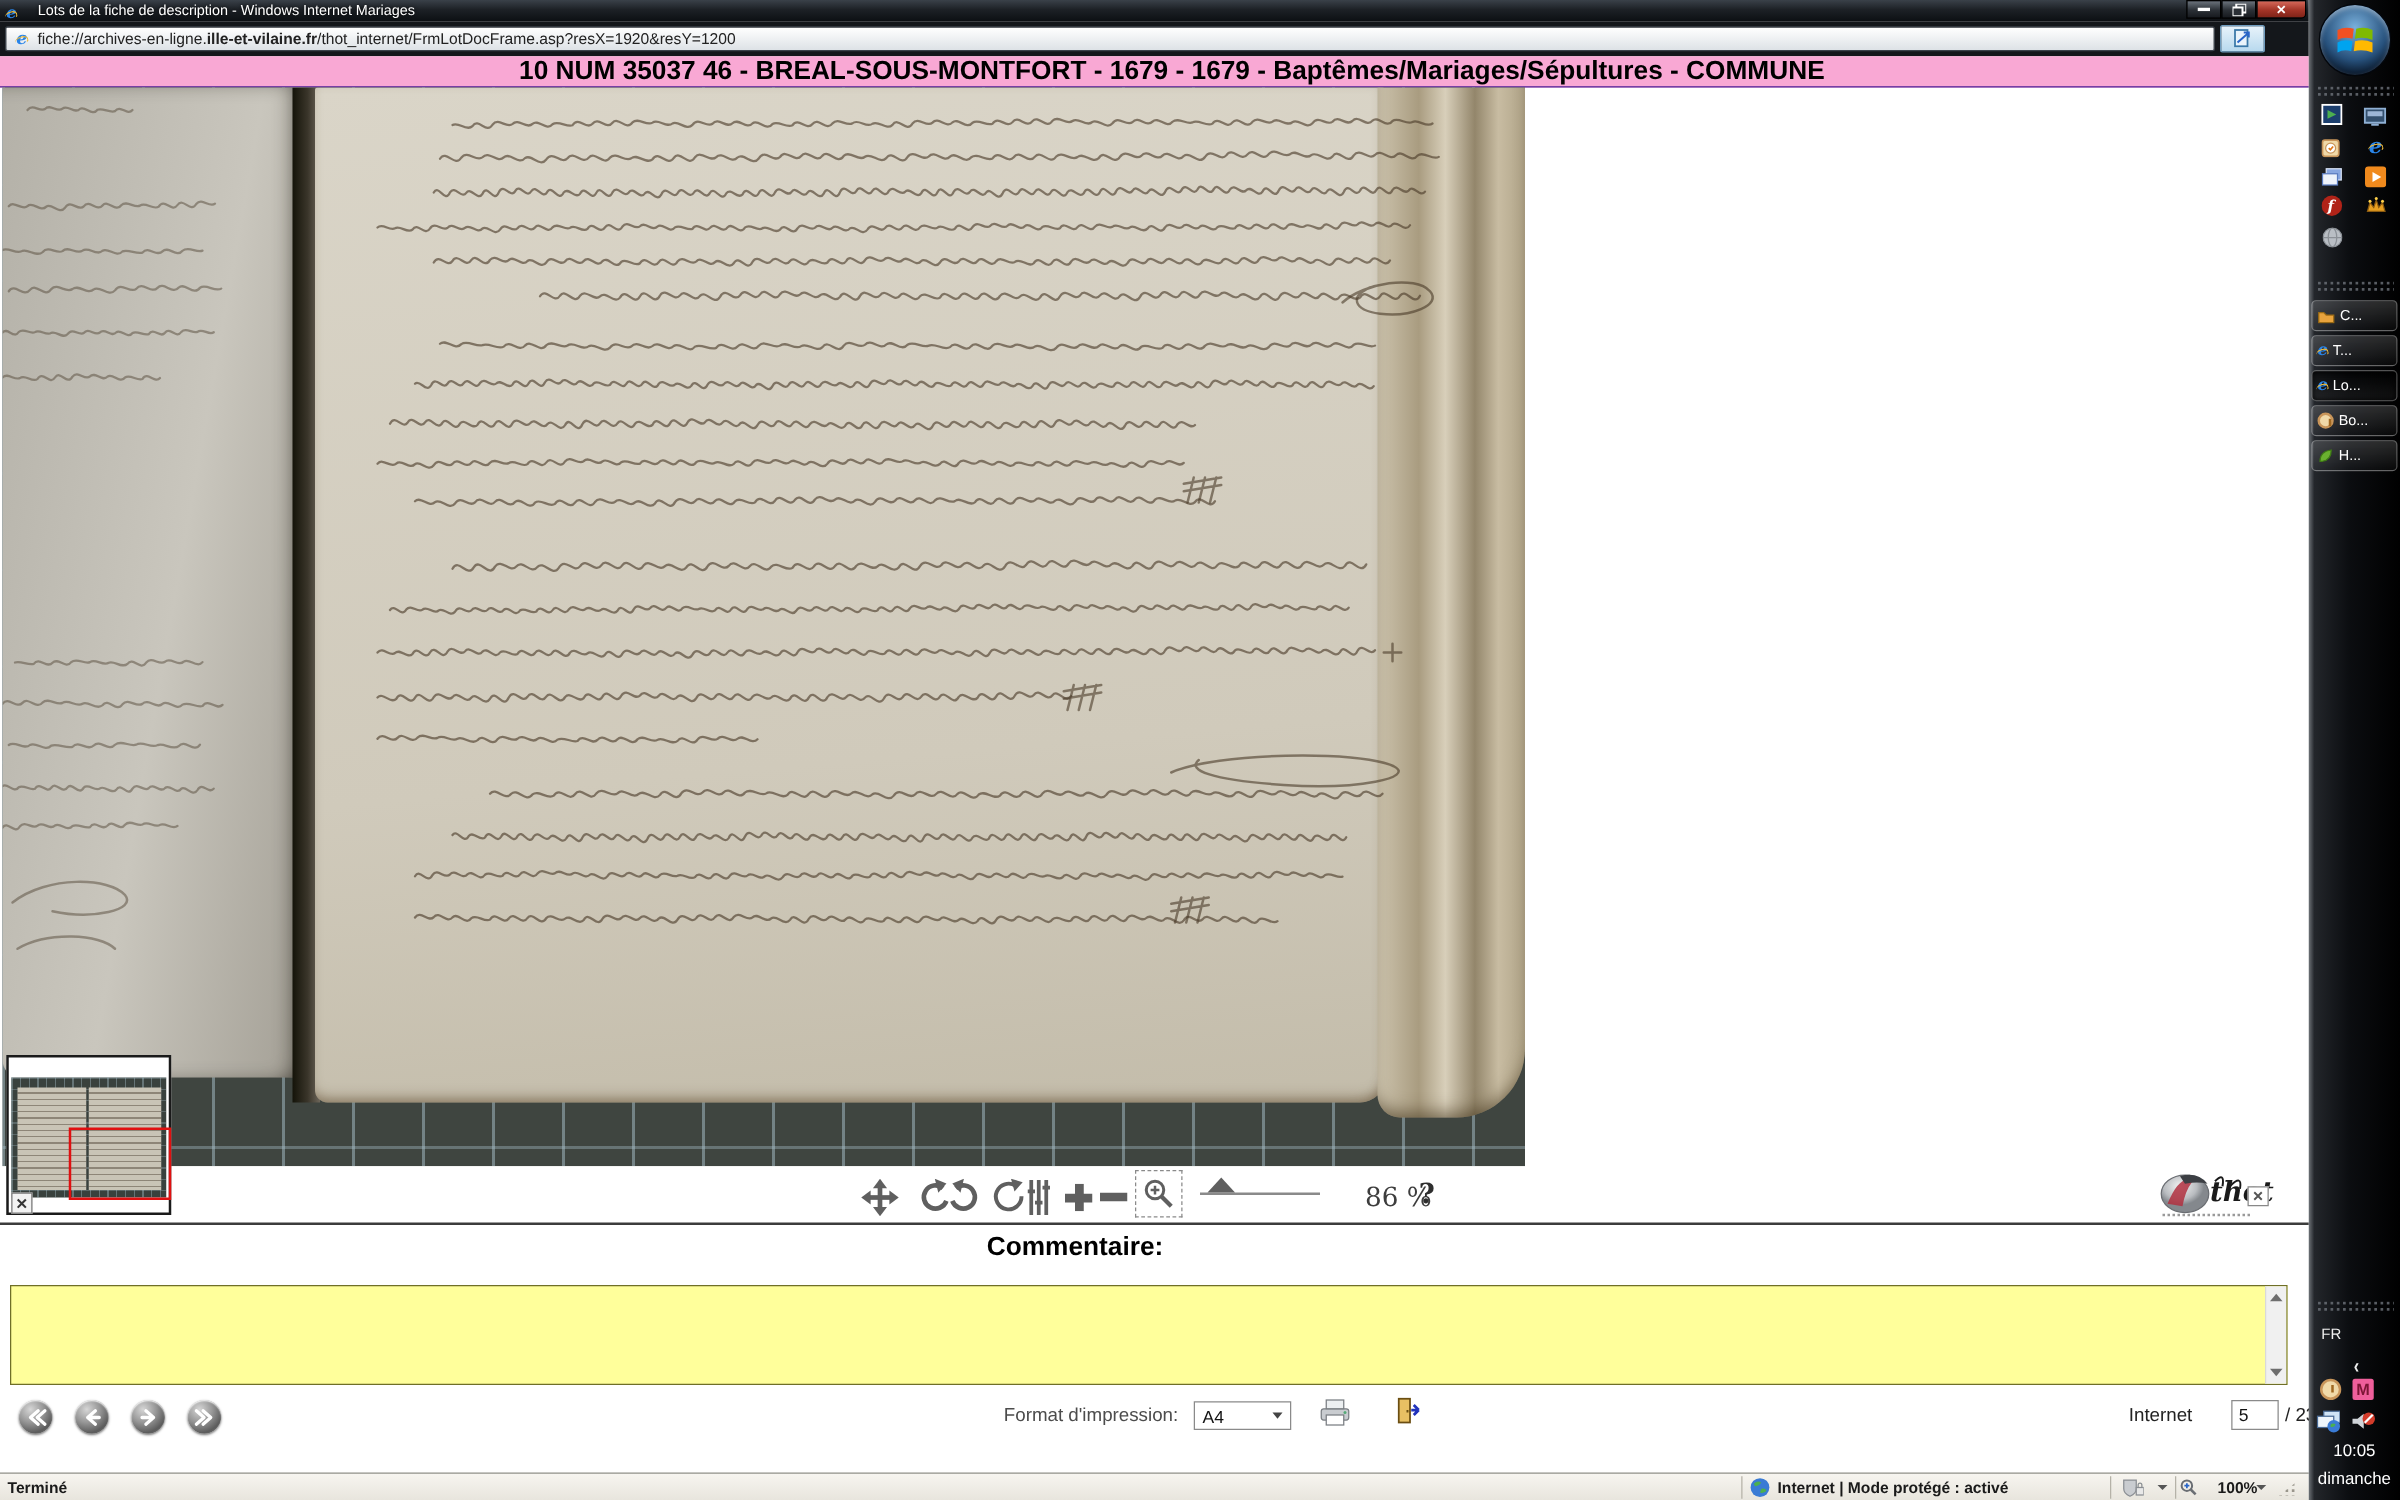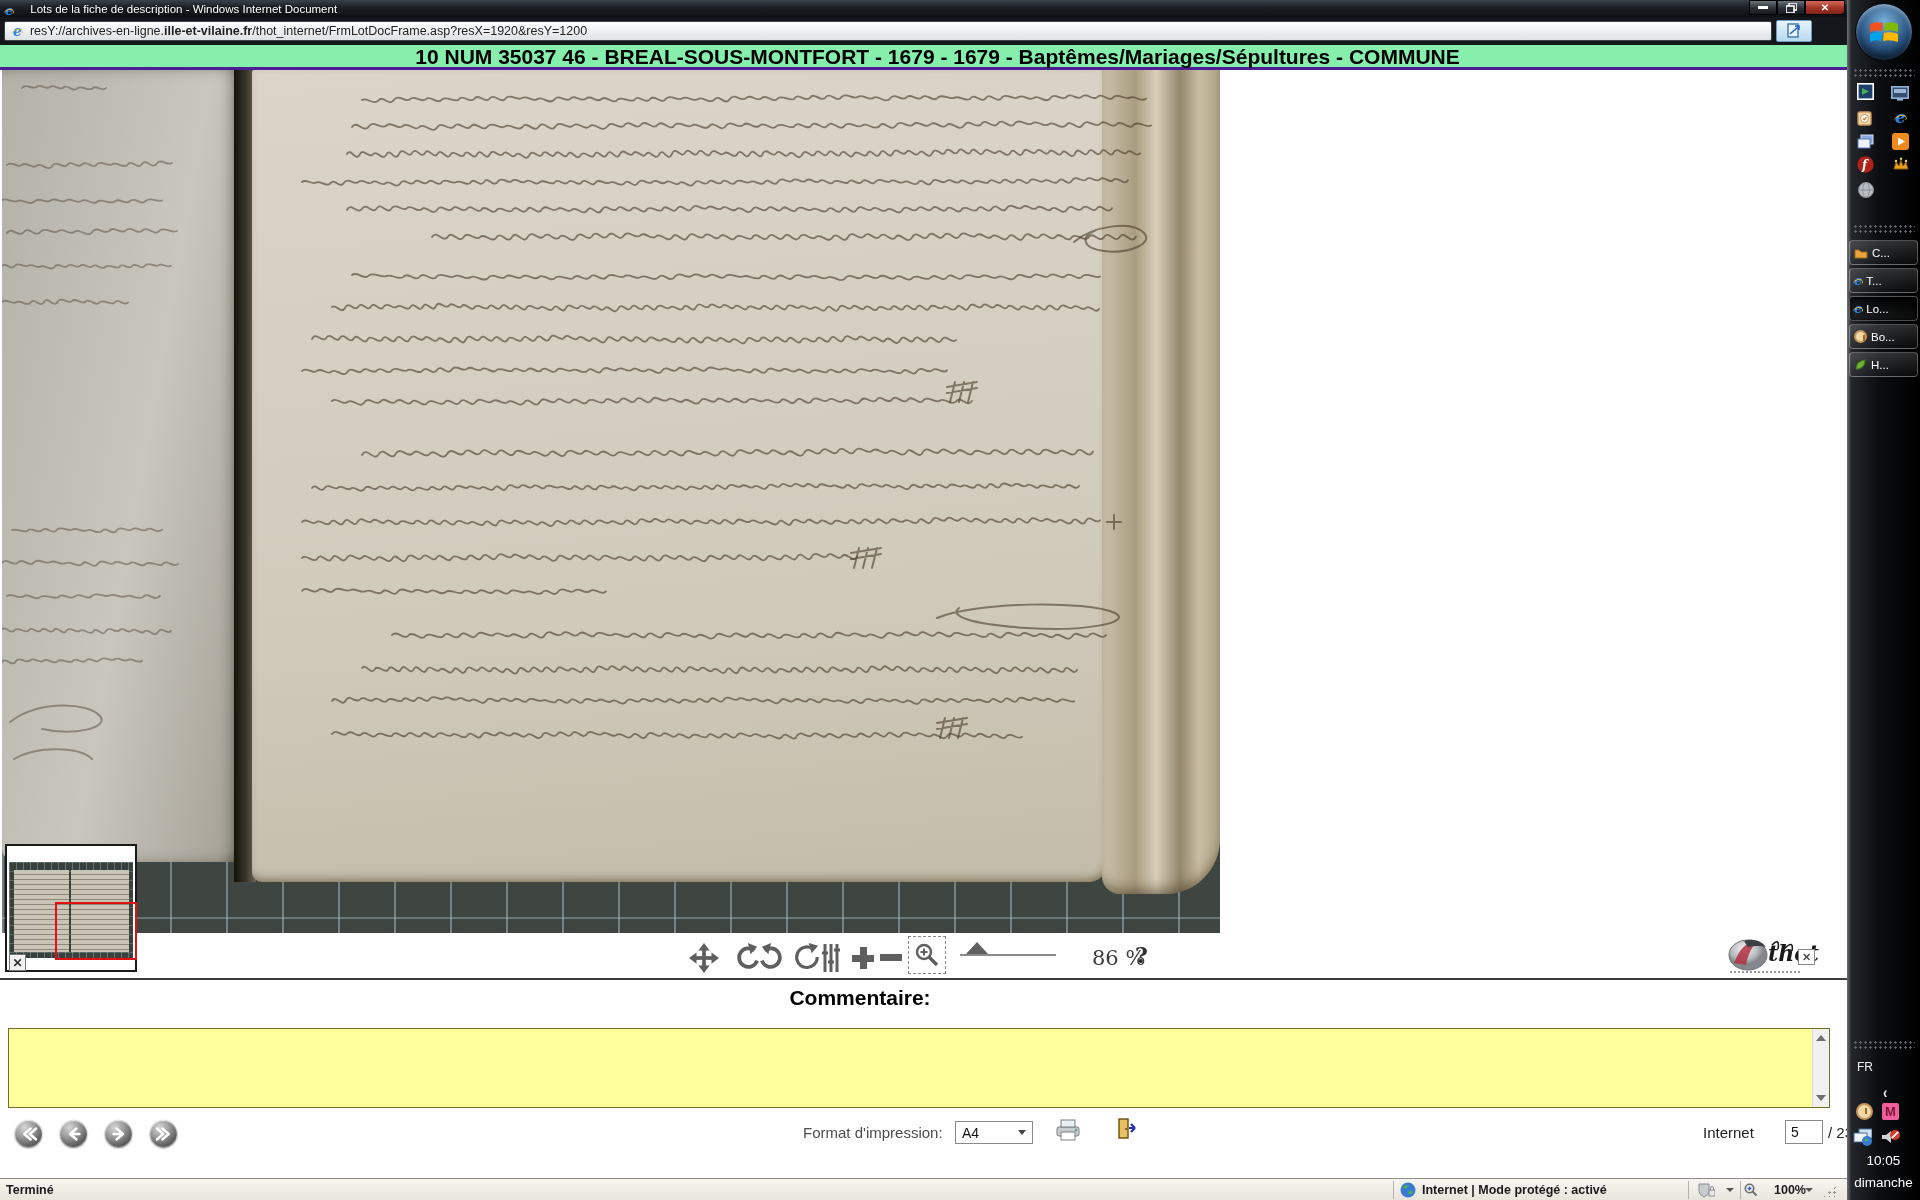--- a/index.html
+++ b/index.html
@@ -30,22 +30,22 @@
   #addressbar { left:0; top:17px; width:1847px; height:28px; background:#14171b; }
   #addrfield { position:absolute; left:4px; top:4px; width:1768px; height:20px;
     background:linear-gradient(#ffffff,#dde2e6); border:1px solid #3c434b; border-radius:2px;
     display:flex; align-items:center; font-size:12.5px; color:#222; }
   #addrfield .ie-e { font-size:14px; margin:0 8px 0 8px; }
   #gobtn { position:absolute; left:1776px; top:3px; width:36px; height:22px;
     background:linear-gradient(#e8f3fb,#b8d9ee); border:1px solid #6f9cbe; border-radius:2px;
     display:flex; align-items:center; justify-content:center; }
 
   
-  #headerbar { left:0; top:45px; width:1847px; height:25px; background:#86efac;
-    border-bottom:3px solid #4c1d95; text-align:center;padding-left:28px; }
+  #headerbar { left:0; top:45px; width:1847px; height:25px; background:#f9a8d4;
+    border-bottom:1px solid #4c1d95; text-align:center;padding-left:28px; }
   #headerbar span { font-size:21px; font-weight:bold; color:#000; line-height:24px; }
 
   
   #photo { left:2px; top:70px; width:1218px; height:863px; overflow:hidden;
     background-color:#3f4540;
     background-image:
       repeating-linear-gradient(to right, rgba(168,192,202,.5) 0 2px, transparent 2px 56px),
       repeating-linear-gradient(to bottom, rgba(168,192,202,.38) 0 2px, transparent 2px 77px); }
   .page-left { position:absolute; left:0; top:0; width:242px; height:792px;
     background:linear-gradient(100deg,#b4b1a8,#c9c6bd 55%,#a39f95);
@@ -175,41 +175,41 @@
     position:relative; }
   .clockicon:after { content:""; position:absolute; left:7px; top:3px; width:2px; height:6px; background:#a06820; }
 </style>
 </head>
 <body>
 
 <div id="screen">
 
   <div class="abs" id="titlebar">
     <span class="ie-e abs" style="left:5px;top:2px;font-size:13px;">e</span>
-    <span class="ttl">Lots de la fiche de description - Windows Internet Document</span>
+    <span class="ttl">Lots de la fiche de description - Windows Internet Mariages</span>
     <div id="winbtns">
       <div class="wbtn">
           <svg width="10" height="3">
             <rect width="10" height="3" fill="#fff"></rect>
           </svg>
         </div>
       <div class="wbtn">
           <svg width="11" height="10">
             <rect x="3" y="0" width="8" height="7" fill="none" stroke="#fff" stroke-width="1.6"></rect>
             <rect x="0" y="3" width="8" height="7" fill="#2b3036" stroke="#fff" stroke-width="1.6"></rect>
           </svg>
         </div>
       <div class="wbtn close">✕</div>
     </div>
   </div>
 
   <div class="abs" id="addressbar">
     <div id="addrfield">
       <span class="ie-e">e</span>
-      <span><span>resY://archives-en-ligne.</span><b>ille-et-vilaine.fr</b><span>/thot_internet/FrmLotDocFrame.asp?resX=1920&amp;resY=1200</span></span>
+      <span><span>fiche://archives-en-ligne.</span><b>ille-et-vilaine.fr</b><span>/thot_internet/FrmLotDocFrame.asp?resX=1920&amp;resY=1200</span></span>
     </div>
     <div id="gobtn">
       <svg width="16" height="16">
           <rect x="2" y="1" width="10" height="13" fill="#eaf4fb" stroke="#3a78a8" stroke-width="1.4"></rect>
           <path d="M4 11 L12 4 M9 3 h4 v4" stroke="#2a66c8" stroke-width="1.6" fill="none"></path>
         </svg>
     </div>
   </div>
 
   <div class="abs" id="headerbar">

